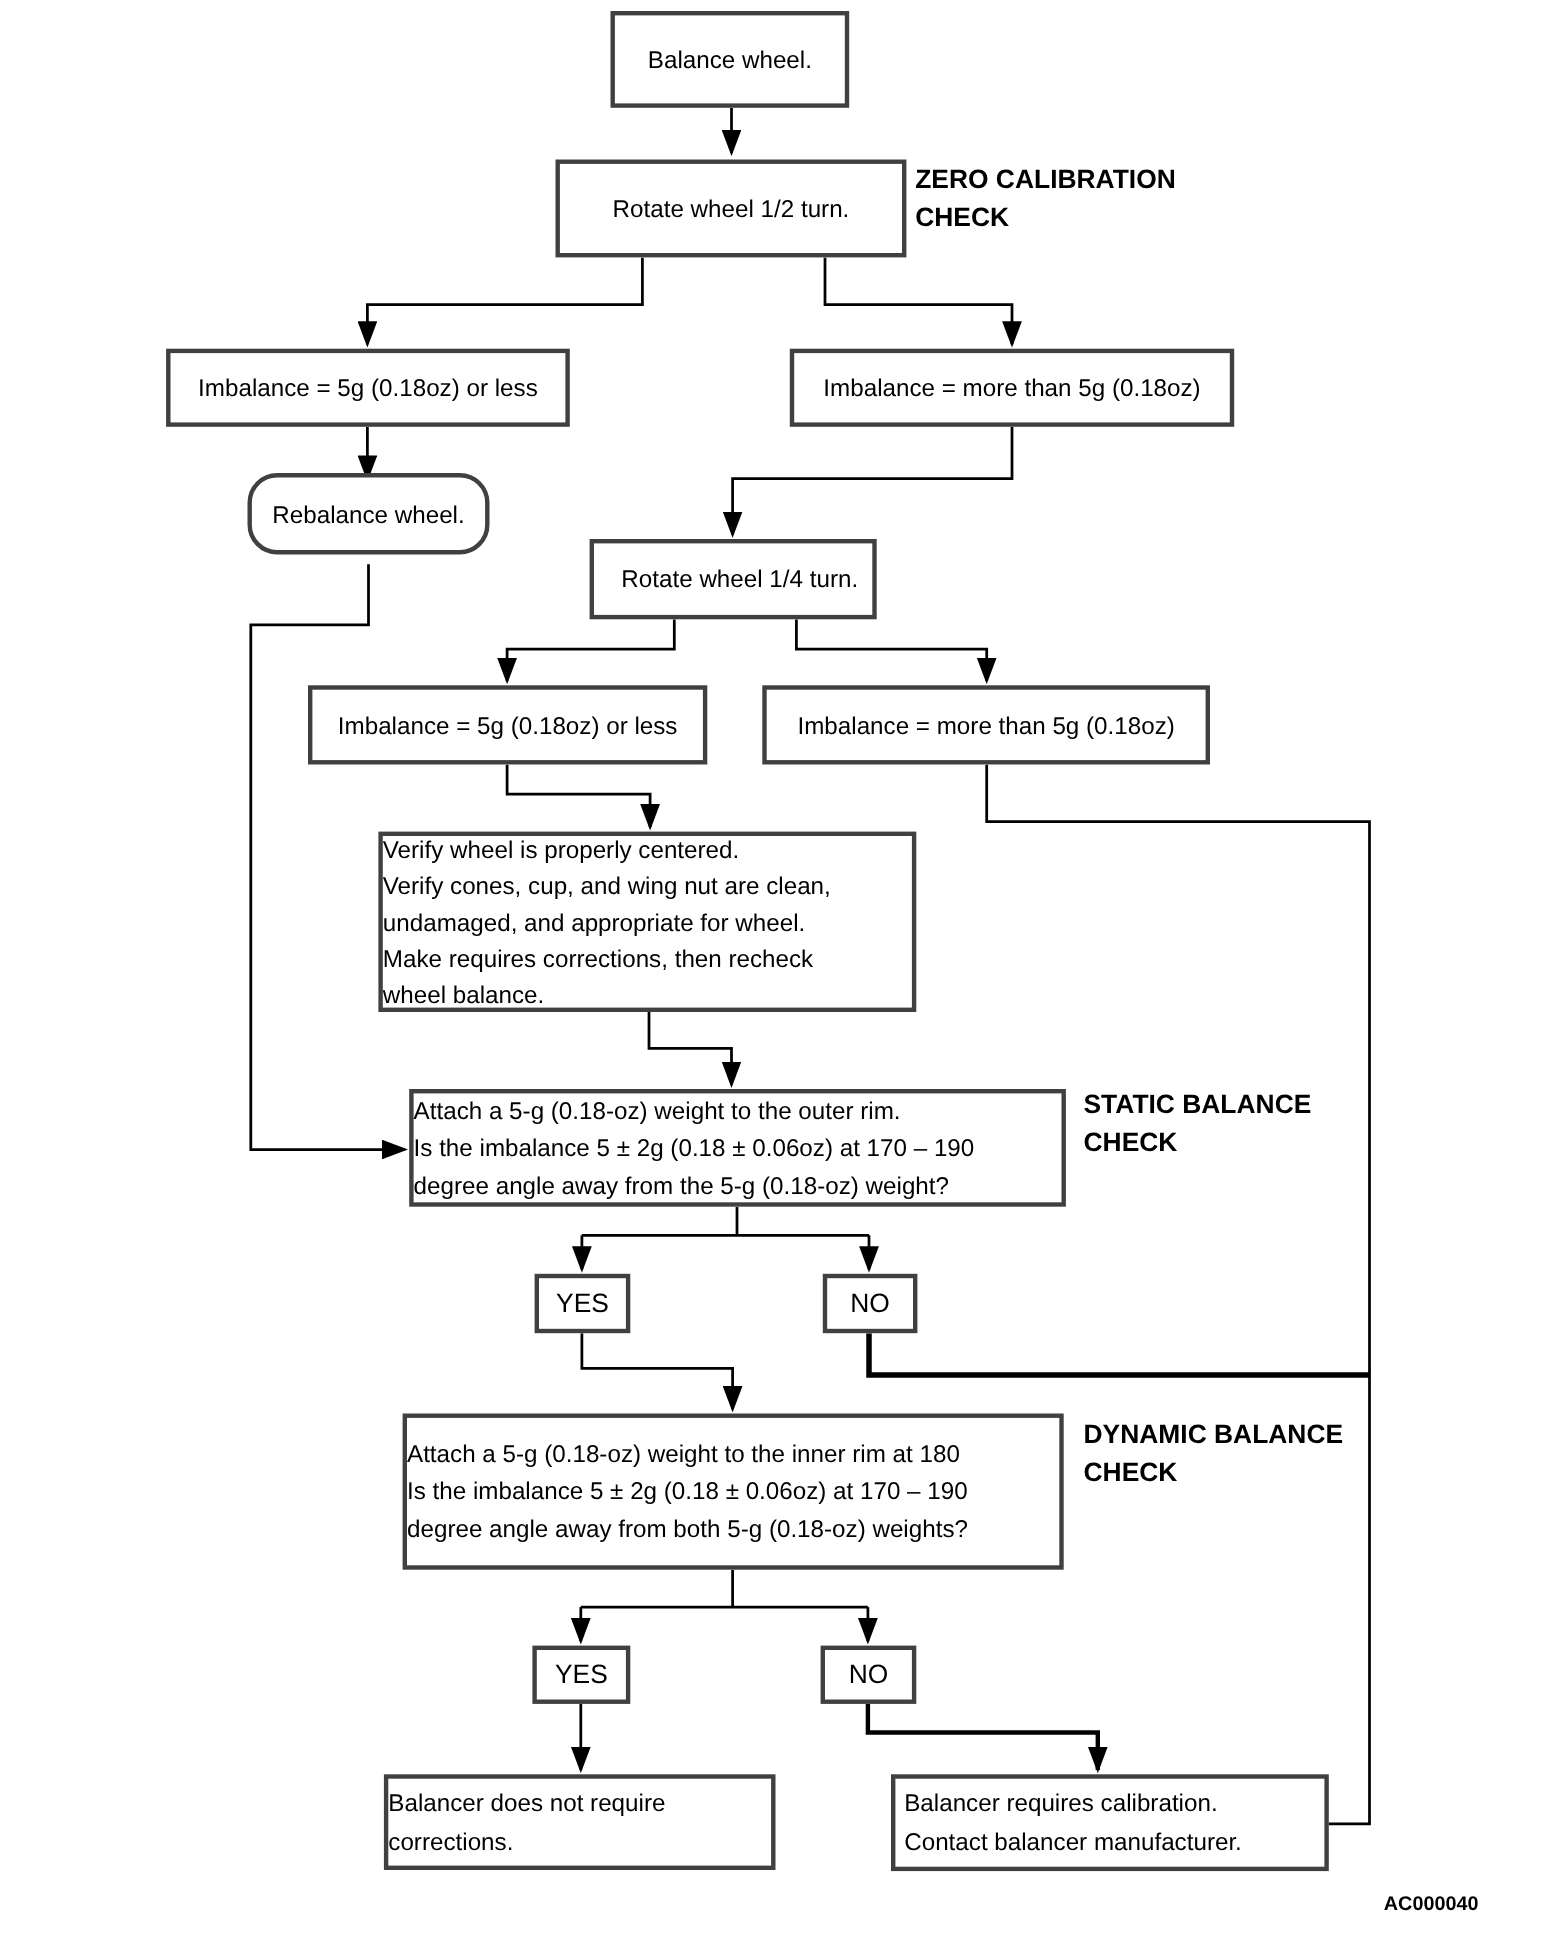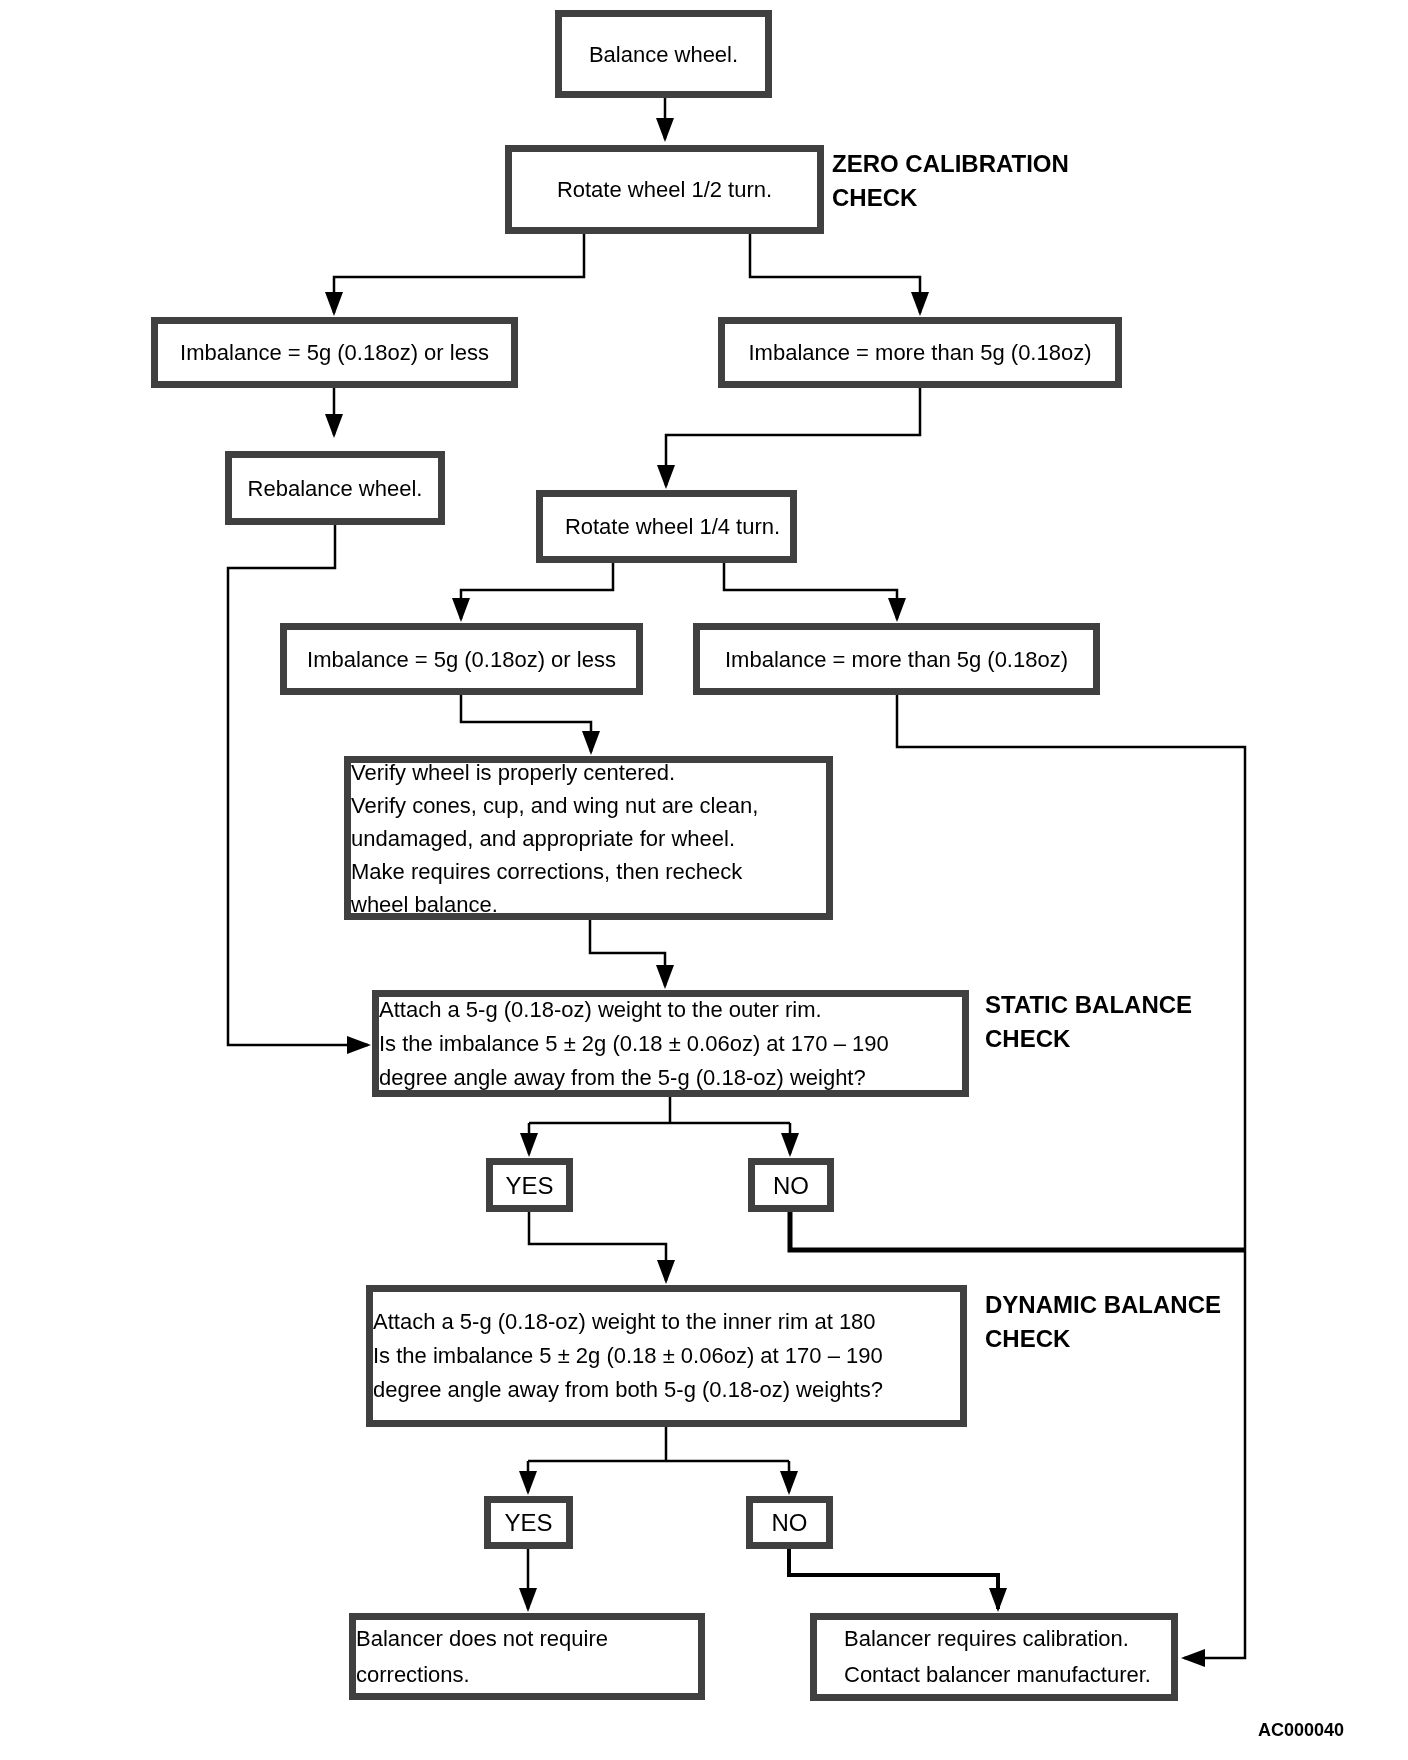--- a/index.html
+++ b/index.html
@@ -8,21 +8,21 @@
     width:1408px;height:1760px;
     background:#ffffff;
     font-family:"Liberation Sans", sans-serif;
     color:#000;
     overflow:hidden;
   }
   .wires{position:absolute;left:0;top:0;}
   .node{
     position:absolute;
     box-sizing:border-box;
-    border:7px solid #404040;
+    border:4px solid #404040;
     background:#fff;
     display:flex;
     flex-direction:column;
     justify-content:center;
     font-size:22px;
     line-height:33px;
     color:#000;
   }
   .node.center{align-items:center;text-align:center;padding:0 4px;}
   .node.left{align-items:flex-start;text-align:left;padding-right:6px;}
@@ -96,21 +96,21 @@
   </div>
 
   <div class="node center" style="left:151px;top:317px;width:367px;height:71px;">
     <span class="ln">Imbalance = 5g (0.18oz) or less</span>
   </div>
 
   <div class="node center" style="left:718px;top:317px;width:404px;height:71px;">
     <span class="ln">Imbalance = more than 5g (0.18oz)</span>
   </div>
 
-  <div class="node center" style="left:225px;top:451px;width:220px;height:74px;">
+  <div class="node center" style="left:225px;top:430px;width:220px;height:74px;border-radius:27px;">
     <span class="ln">Rebalance wheel.</span>
   </div>
 
   <div class="node center" style="left:536px;top:490px;width:261px;height:73px;padding-left:16px;">
     <span class="ln">Rotate wheel 1/4 turn.</span>
   </div>
 
   <div class="node center" style="left:280px;top:623px;width:363px;height:72px;">
     <span class="ln">Imbalance = 5g (0.18oz) or less</span>
   </div>
@@ -163,20 +163,20 @@
 
   <div class="node center decision" style="left:746px;top:1496px;width:87px;height:53px;">
     <span class="ln">NO</span>
   </div>
 
   <div class="node left lh36" style="left:349px;top:1613px;width:356px;height:87px;">
     <span class="ln">Balancer does not require</span>
     <span class="ln">corrections.</span>
   </div>
 
-  <div class="node left lh36" style="left:810px;top:1613px;width:368px;height:88px;padding-left:27px;">
+  <div class="node left lh36" style="left:810px;top:1613px;width:398px;height:88px;padding-left:8px;">
     <span class="ln">Balancer requires calibration.</span>
     <span class="ln">Contact balancer manufacturer.</span>
   </div>
 
   <div class="figcode" style="left:1258px;top:1720px;">AC000040</div>
 
 </div>
 
 </body></html>

